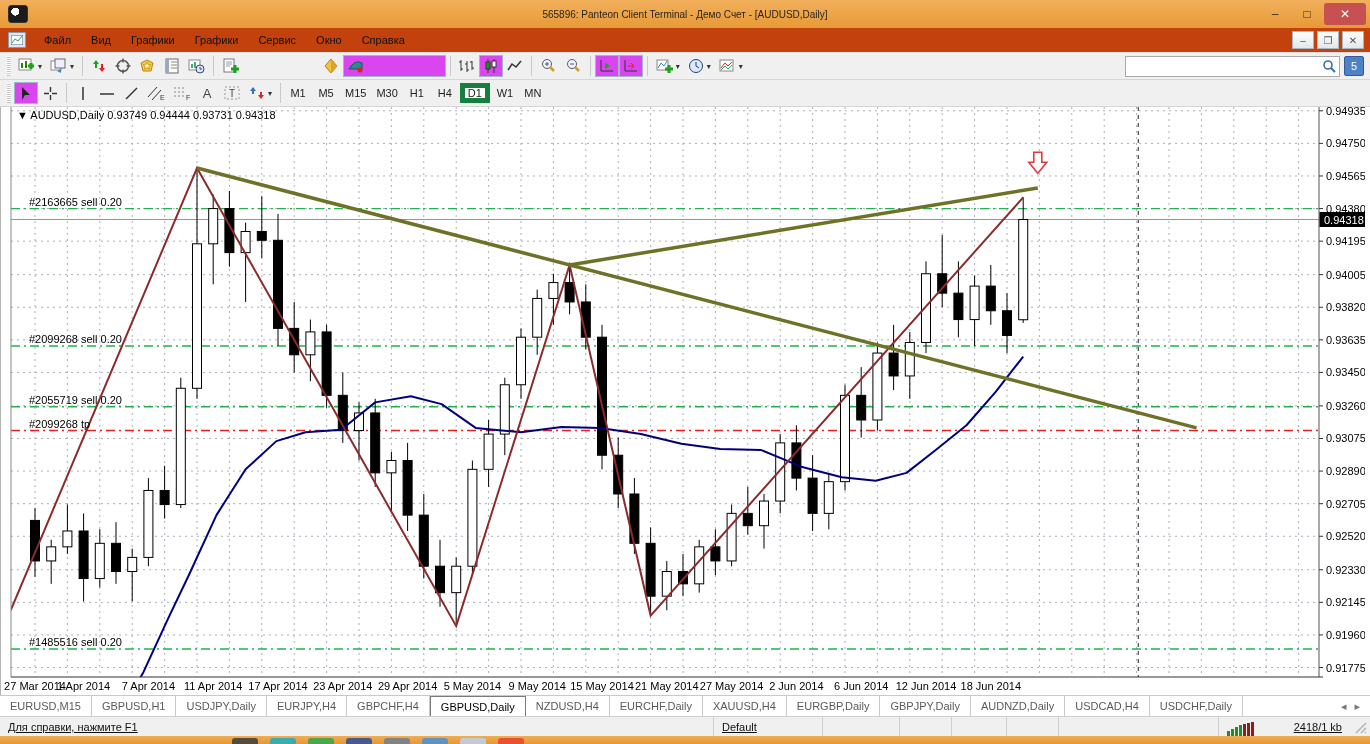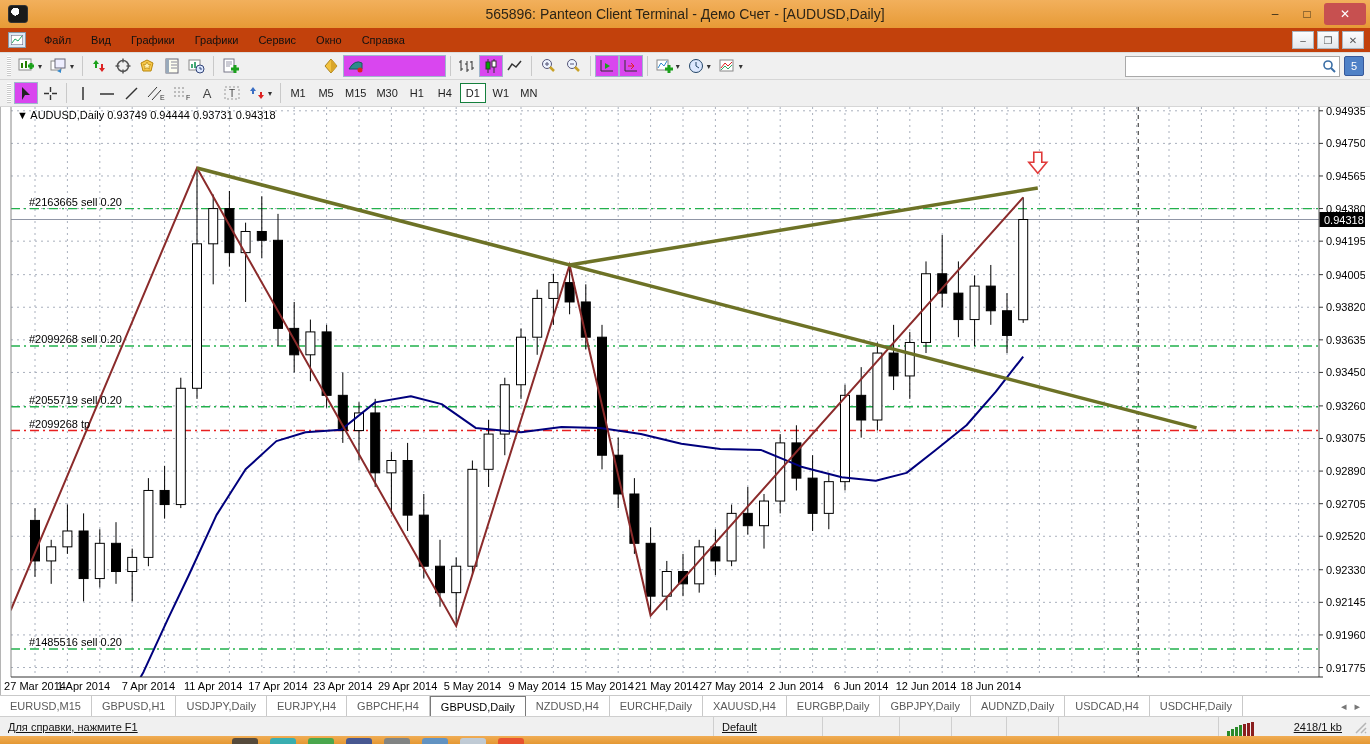--- a/index.html
+++ b/index.html
@@ -5,21 +5,21 @@
   * { margin:0; padding:0; box-sizing:border-box; }
   html,body { width:1370px; height:744px; overflow:hidden;
     font-family:"Liberation Sans", sans-serif; font-size:11px; background:#e9a342; }
   .window { display:flex; flex-direction:column; height:736px; }
 
   
   .titlebar { height:28px; background:linear-gradient(#f2b05c,#e79a36);
     display:flex; align-items:center; position:relative; padding:0 4px; }
   .app-logo { width:20px; height:18px; margin-left:4px; border-radius:3px;
     background:radial-gradient(circle at 35% 35%, #fff 0 25%, #1a1a1a 26%); border:1px solid #333; }
-  .title-text { position:absolute; left:0; right:0; text-align:center; font-size:14px; color:#2b2417; }
+  .title-text { position:absolute; left:0; right:0; text-align:center; font-size:10px; color:#2b2417; }
   .win-btns { margin-left:auto; display:flex; align-items:center; gap:2px; z-index:2; }
   .win-btn { width:30px; height:20px; display:flex; align-items:center; justify-content:center;
     color:#3a2e18; font-size:12px; }
   .win-btn.close { background:#c75050; color:#fff; width:42px; height:22px; border-radius:3px; }
 
   
   .menubar { height:25px; background:#c2410c; display:flex; align-items:center;
     border-bottom:1px solid #dcdcdc; padding:0 6px; }
   .menu-icon { width:18px; height:16px; border:1px solid #8899aa; background:#dce8f4; margin:0 8px 0 2px;
     display:flex; align-items:center; justify-content:center; }
@@ -34,21 +34,21 @@
   .grip { width:4px; height:20px; margin:0 3px;
     background:repeating-linear-gradient(#fff 0 1px,#c9c9c9 1px 2px); }
   .tbtn { min-width:24px; height:22px; display:flex; align-items:center; justify-content:center;
     gap:3px; padding:0 3px; border:1px solid transparent; }
   .tbtn.pressed { border:1px solid #9fb6cc; background:#d946ef; }
   .tbtn .caret { font-size:8px; color:#333; }
   .tsep { width:1px; height:20px; background:#c9c9c9; margin:0 4px; }
   .tlabel { color:#111; padding-right:2px;margin-top:39px; }
   .tf-btn { min-width:26px; height:20px; display:flex; align-items:center; justify-content:center;
     color:#222; border:1px solid transparent; padding:0 3px; }
-  .tf-btn.active { border:1px solid #15803d; background:#fff; }
+  .tf-btn.active { border:5px solid #15803d; background:#fff; }
   .searchwrap { margin-left:auto; display:flex; align-items:center; gap:4px; padding-right:2px; }
   .searchbox { width:215px; height:21px; border:1px solid #a9a9a9; background:#fff;
     display:flex; align-items:center; }
   .searchbox input { flex:1; border:none; outline:none; height:17px; font-size:11px; padding:0 4px;
     font-family:"Liberation Sans",sans-serif; }
   .notify { width:20px; height:20px; background:#4f81c7; border:1px solid #36589a; color:#fff;
     display:flex; align-items:center; justify-content:center; font-size:11px; border-radius:2px; position:relative; }
 
   
   .chart-area { flex:1; background:#fff; position:relative; border-left:1px solid #b5b5b5; }

